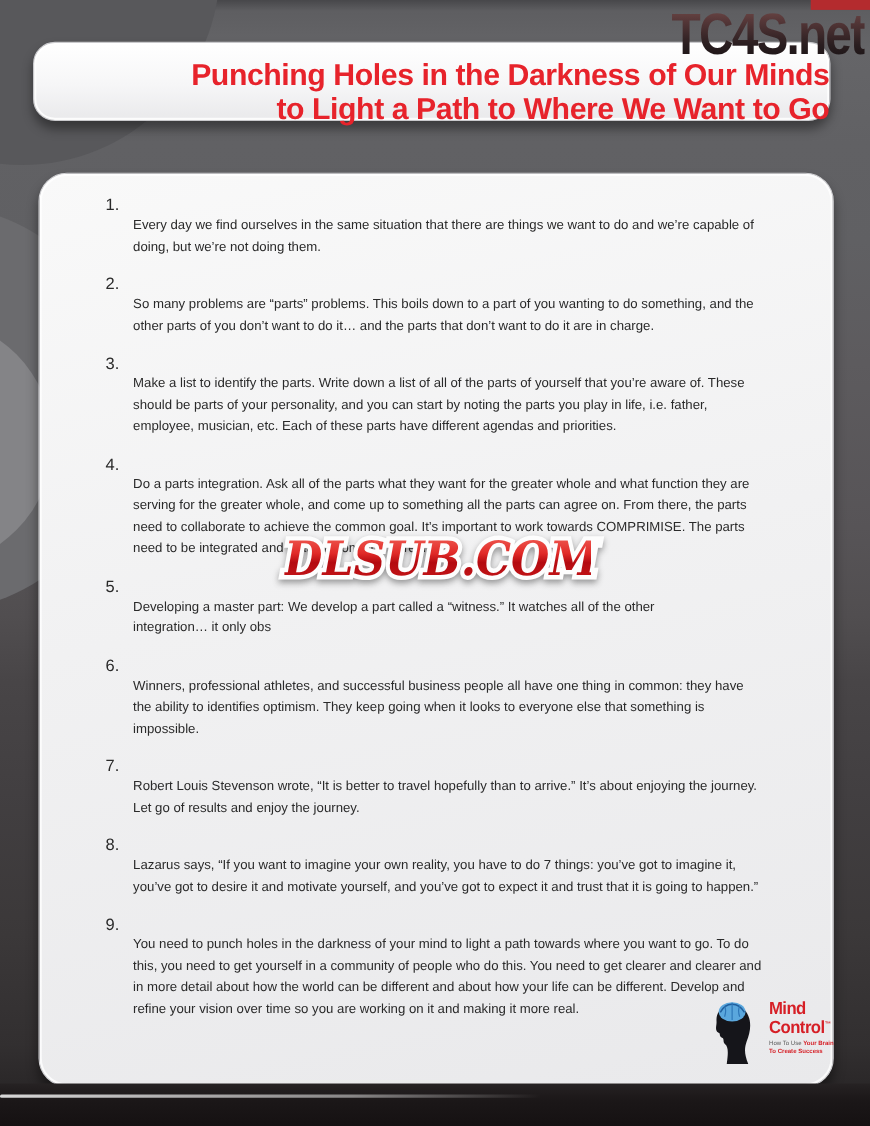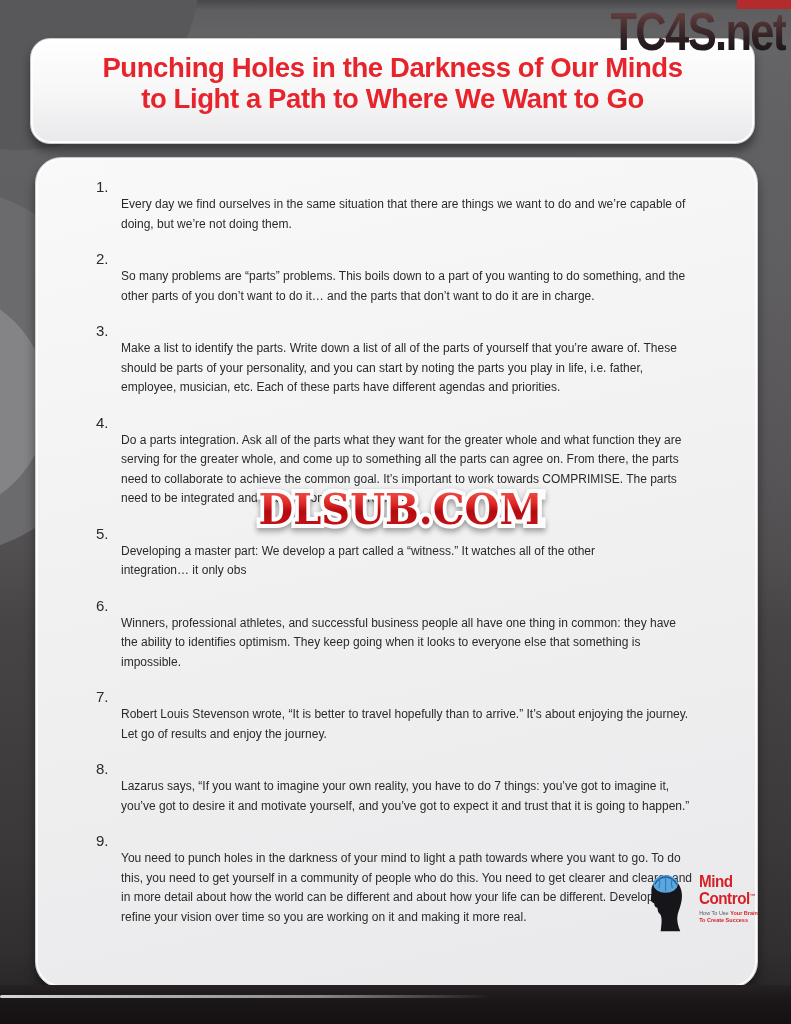--- a/index.html
+++ b/index.html
@@ -25,25 +25,25 @@
 
   .tc4s {
     position:absolute; top:1px; right:5px; z-index:6;
     font-size:53px; font-weight:bold; letter-spacing:-2px; white-space:nowrap;
     transform:scaleX(0.82); transform-origin:top right;
     background:linear-gradient(180deg,#7a524e 0%, #573839 28%, #2a1e20 65%, #130f11 100%);
     -webkit-background-clip:text; background-clip:text; color:transparent;
   }
 
   .header-card {
-    position:absolute; left:30px; top:38px; width:725px; height:106px;
+    position:absolute; left:30px; top:38px; width:725px; height:72px;
     border-radius:20px; border:1px solid #c9c9cc;
     background:linear-gradient(180deg,#ffffff 0%, #f6f6f7 55%, #e9e9eb 100%);
     box-shadow:0 7px 10px rgba(0,0,0,0.40), inset 0 0 0 2px rgba(255,255,255,0.85);
-    z-index:3; text-align:center; padding-top:13px;
+    z-index:3; text-align:right; padding-top:13px;
   }
   .title-line {
     font-size:27.5px; line-height:31px; font-weight:bold;
     color:#e7232b; letter-spacing:-0.4px;
   }
 
   .content-card {
     position:absolute; left:35px; top:157px; width:723px; height:831px;
     border-radius:26px; border:1px solid #cfcfd2;
     background:linear-gradient(168deg,#f9f9f9 0%, #f1f1f2 45%, #e9e9eb 100%);
@@ -51,37 +51,37 @@
     z-index:2;
   }
   .list { padding:19px 62px 0 60px; }
   .item { display:flex; margin-bottom:15px; color:#2a2a2a; }
   .item .num { flex:0 0 25px; font-size:15px; line-height:19.5px; }
   .item .txt { flex:1; font-size:12px; line-height:19.5px;margin-top:18px; }
   .frag-line { white-space:nowrap; }
   .frag-spacer { display:inline-block; width:262px; }
 
   
-  .dlsub-wrap { position:absolute; left:248px; top:484px; width:300px; height:58px; z-index:5; text-align:left; }
+  .dlsub-wrap { position:absolute; left:248px; top:484px; width:300px; height:58px; z-index:5; text-align:left;font-style:italic; }
   .dlsub-layer {
     position:absolute; left:0; top:0; width:100%;
     font-family:"DejaVu Serif", serif; font-weight:bold; font-size:43px;
     letter-spacing:0px; white-space:nowrap; transform:scaleX(0.93); transform-origin:center;
   }
   .dlsub-stroke {
     -webkit-text-stroke:8px #fdfdfd; color:#fdfdfd;
     filter:drop-shadow(0 3px 3px rgba(40,40,40,0.45));
   }
   .dlsub-fill {
     background:linear-gradient(180deg,#f2655b 0%, #e12a28 38%, #b40a10 55%, #cb1a1b 100%);
     -webkit-background-clip:text; background-clip:text; color:transparent;
   }
 
   
-  .mind-logo { position:absolute; left:646px; top:872px; width:112px; display:flex; gap:14px; z-index:4; }
+  .mind-logo { position:absolute; left:646px; top:908px; width:112px; display:flex; gap:14px; z-index:4; }
   .mind-text { padding-top:2px; }
   .brand-line {
     font-size:16px; line-height:15px; font-weight:bold; color:#d61f26;
     letter-spacing:-0.5px; transform:scaleX(0.95); transform-origin:left;
   }
   .tm { font-size:6px; vertical-align:super; }
   .tagline { margin-top:4px; font-size:5.5px; line-height:7px; letter-spacing:0; }
   .tag-gray { color:#5a5a5a; }
   .tag-red { color:#d61f26; font-weight:bold; }
 

